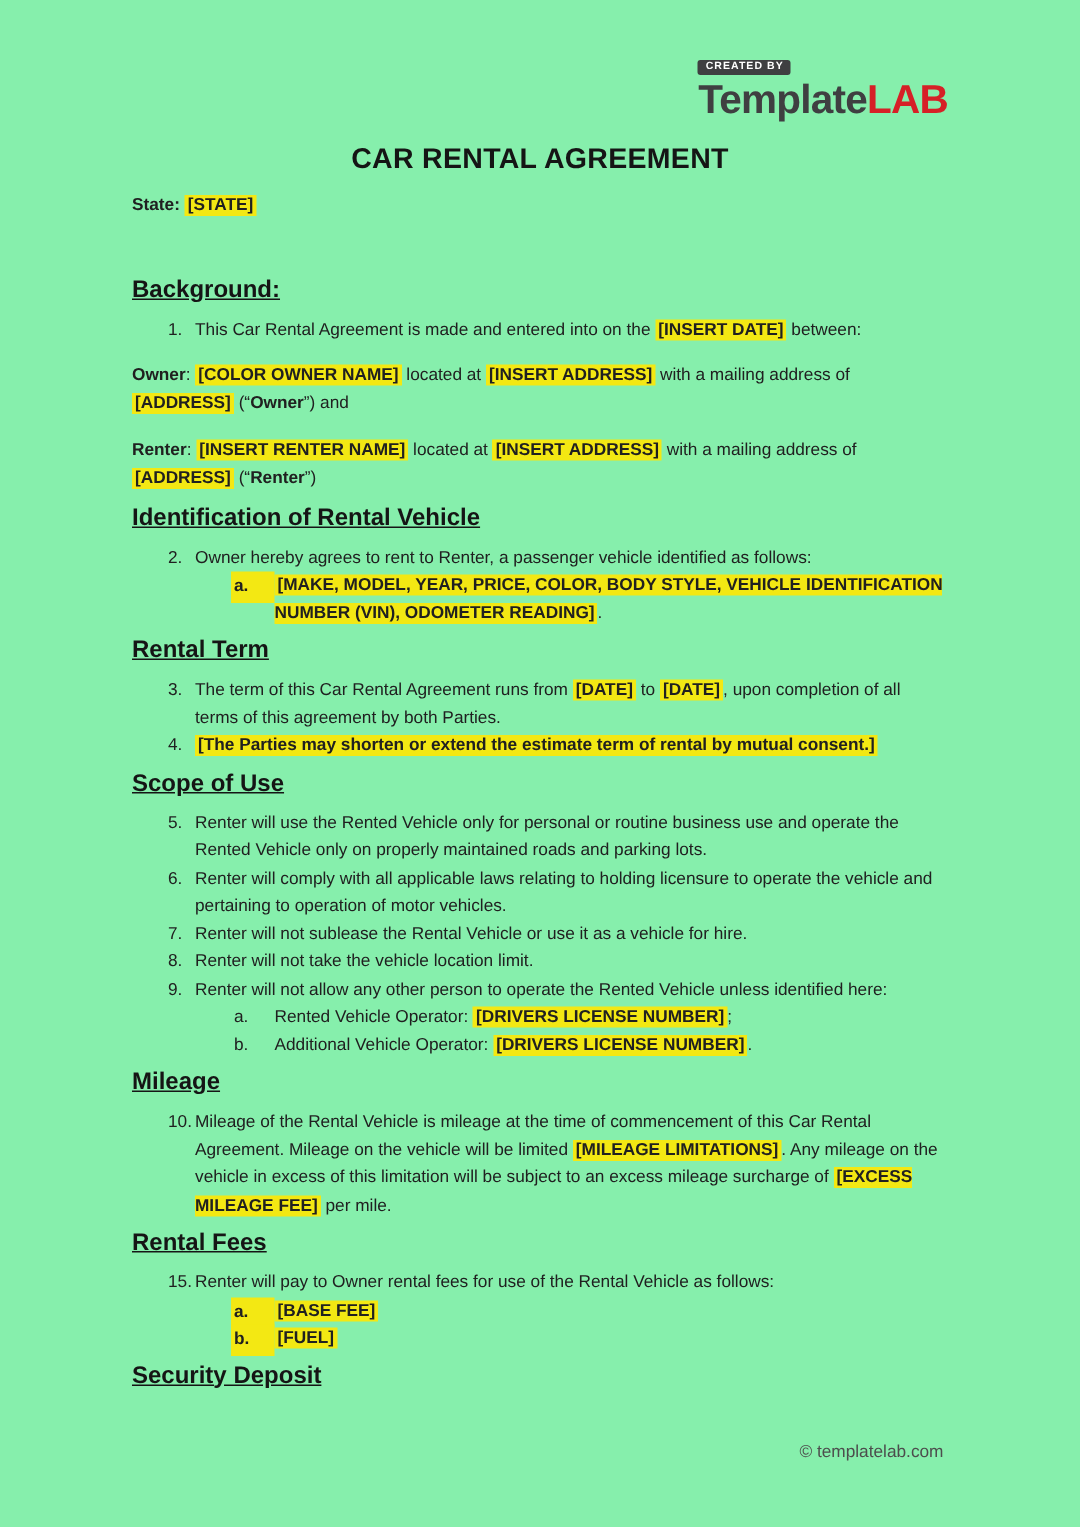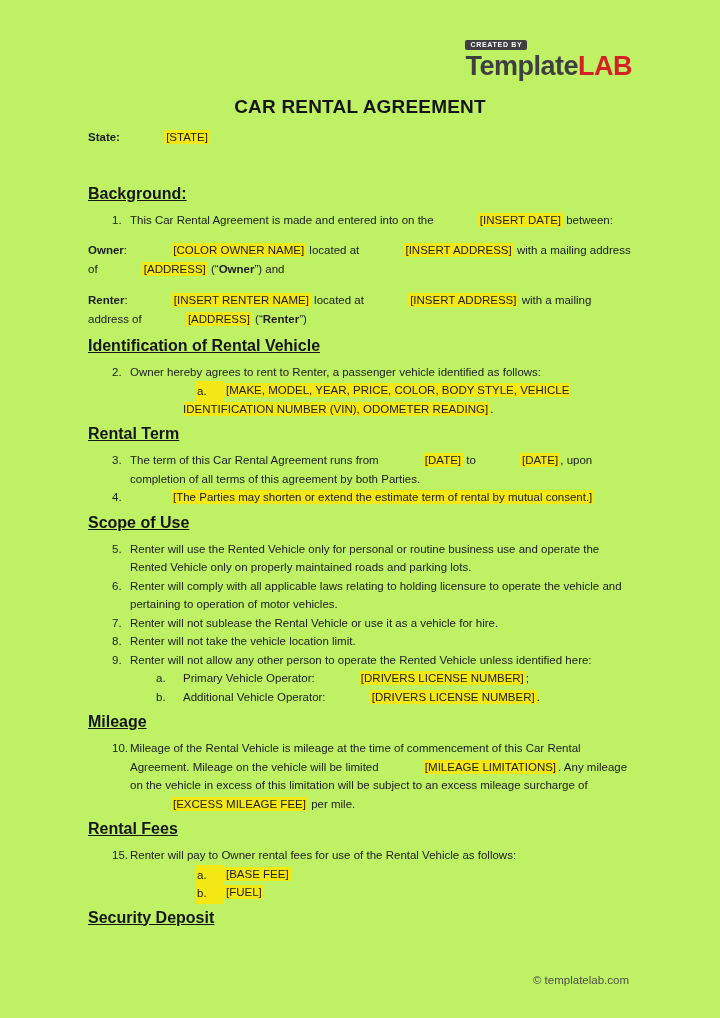--- a/index.html
+++ b/index.html
@@ -7,21 +7,21 @@
   body {
     background: #ffffff;
     font-family: "Liberation Sans", sans-serif;
     color: #202020;
     width: 720px;
   }
   .page {
     position: relative;
     width: 720px;
     height: 1018px;
-    background: #bef264;
+    background: #86efac;
     padding: 0 88px;
     overflow: hidden;
   }
   
   .logo-row {
     padding-top: 33px;
     display: flex;
     justify-content: flex-end;
   }
   .logo { display: inline-block; text-align: left; }
@@ -55,21 +55,21 @@
     color: #151515;
     letter-spacing: 0.2px;
   }
   .state-line {
     margin: 10px 0 0;
     font-size: 11.5px;
     line-height: 19px;
   }
   
   .b  { font-weight: bold; }
-  .hl { background: var(--hl, #f3e813); font-weight: normal; padding: 1px 2px; margin-left: 41px; }
+  .hl { background: var(--hl, #f3e813); font-weight: bold; padding: 1px 2px; }
   h2 {
     font-size: 16px;
     line-height: 19px;
     margin: 6px 0 8px;
     font-weight: bold;
     text-decoration: underline;
     color: #151515;
   }
   section.first h2 { margin-top: 37px; }
   p { font-size: 11.5px; margin: 0; }
@@ -79,21 +79,21 @@
   }
   .numbered { padding-left: 42px; }
   .numbered > .marker { position: absolute; left: 24px; }
   .lettered { padding-left: 95px; }
   .lettered > .marker { position: absolute; left: 68px; }
   .lettered > .marker.hl { left: 66px; width: 29px; padding: 1px 0 1px 2px; }
   .paragraph { margin: 11px 0 0; line-height: 19.5px; }
   footer {
     position: absolute;
     right: 91px;
-    bottom: 32px;
+    bottom: 44px;
     font-size: 11.5px;
     color: #4d4d4d;
   }
 </style>
 </head>
 <body style="color: rgb(32, 32, 32);">
 
 <div class="page">
 
   <div class="logo-row">
@@ -125,21 +125,21 @@
         <p class="numbered"><span class="marker">3.</span><span>The term of this Car Rental Agreement runs from </span><span class="hl">[DATE]</span><span> to </span><span class="hl">[DATE]</span><span>, upon completion of all terms of this agreement by both Parties.</span></p>
         <p class="numbered"><span class="marker">4.</span><span class="hl">[The Parties may shorten or extend the estimate term of rental by mutual consent.]</span></p>
       </section>
       <section>
         <h2>Scope of Use</h2>
         <p class="numbered"><span class="marker">5.</span><span>Renter will use the Rented Vehicle only for personal or routine business use and operate the Rented Vehicle only on properly maintained roads and parking lots.</span></p>
         <p class="numbered"><span class="marker">6.</span><span>Renter will comply with all applicable laws relating to holding licensure to operate the vehicle and pertaining to operation of motor vehicles.</span></p>
         <p class="numbered"><span class="marker">7.</span><span>Renter will not sublease the Rental Vehicle or use it as a vehicle for hire.</span></p>
         <p class="numbered"><span class="marker">8.</span><span>Renter will not take the vehicle location limit.</span></p>
         <p class="numbered"><span class="marker">9.</span><span>Renter will not allow any other person to operate the Rented Vehicle unless identified here:</span></p>
-        <p class="lettered"><span class="marker">a.</span><span>Primary Vehicle Operator: </span><span class="hl">[DRIVERS LICENSE NUMBER]</span><span>;</span></p>
+        <p class="lettered"><span class="marker">a.</span><span>Rented Vehicle Operator: </span><span class="hl">[DRIVERS LICENSE NUMBER]</span><span>;</span></p>
         <p class="lettered"><span class="marker">b.</span><span>Additional Vehicle Operator: </span><span class="hl">[DRIVERS LICENSE NUMBER]</span><span>.</span></p>
       </section>
       <section>
         <h2>Mileage</h2>
         <p class="numbered"><span class="marker">10.</span><span>Mileage of the Rental Vehicle is mileage at the time of commencement of this Car Rental Agreement. Mileage on the vehicle will be limited </span><span class="hl">[MILEAGE LIMITATIONS]</span><span>. Any mileage on the vehicle in excess of this limitation will be subject to an excess mileage surcharge of </span><span class="hl">[EXCESS MILEAGE FEE]</span><span> per mile.</span></p>
       </section>
       <section>
         <h2>Rental Fees</h2>
         <p class="numbered"><span class="marker">15.</span><span>Renter will pay to Owner rental fees for use of the Rental Vehicle as follows:</span></p>
         <p class="lettered"><span class="marker hl">a.</span><span class="hl">[BASE FEE]</span></p>

